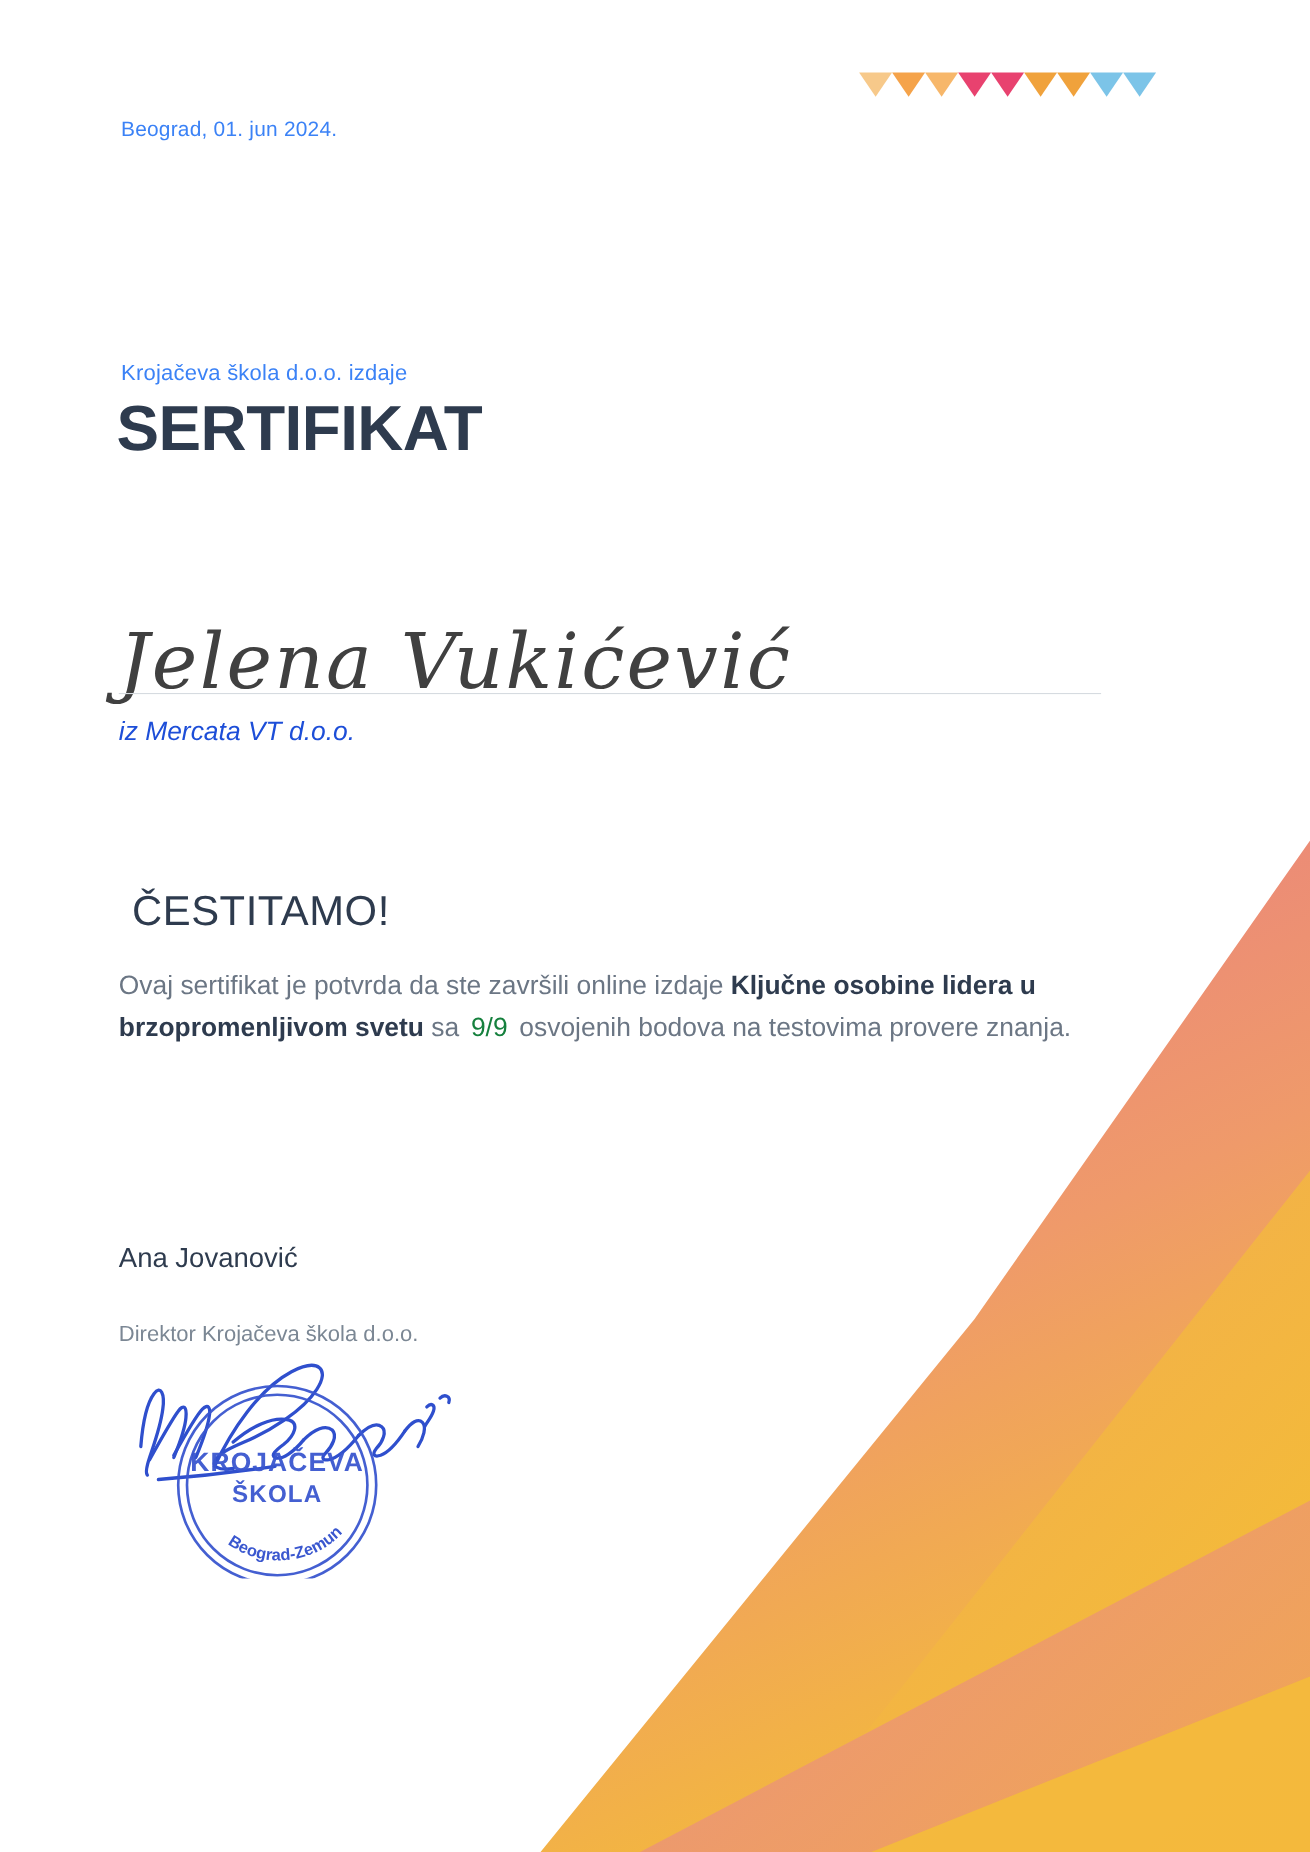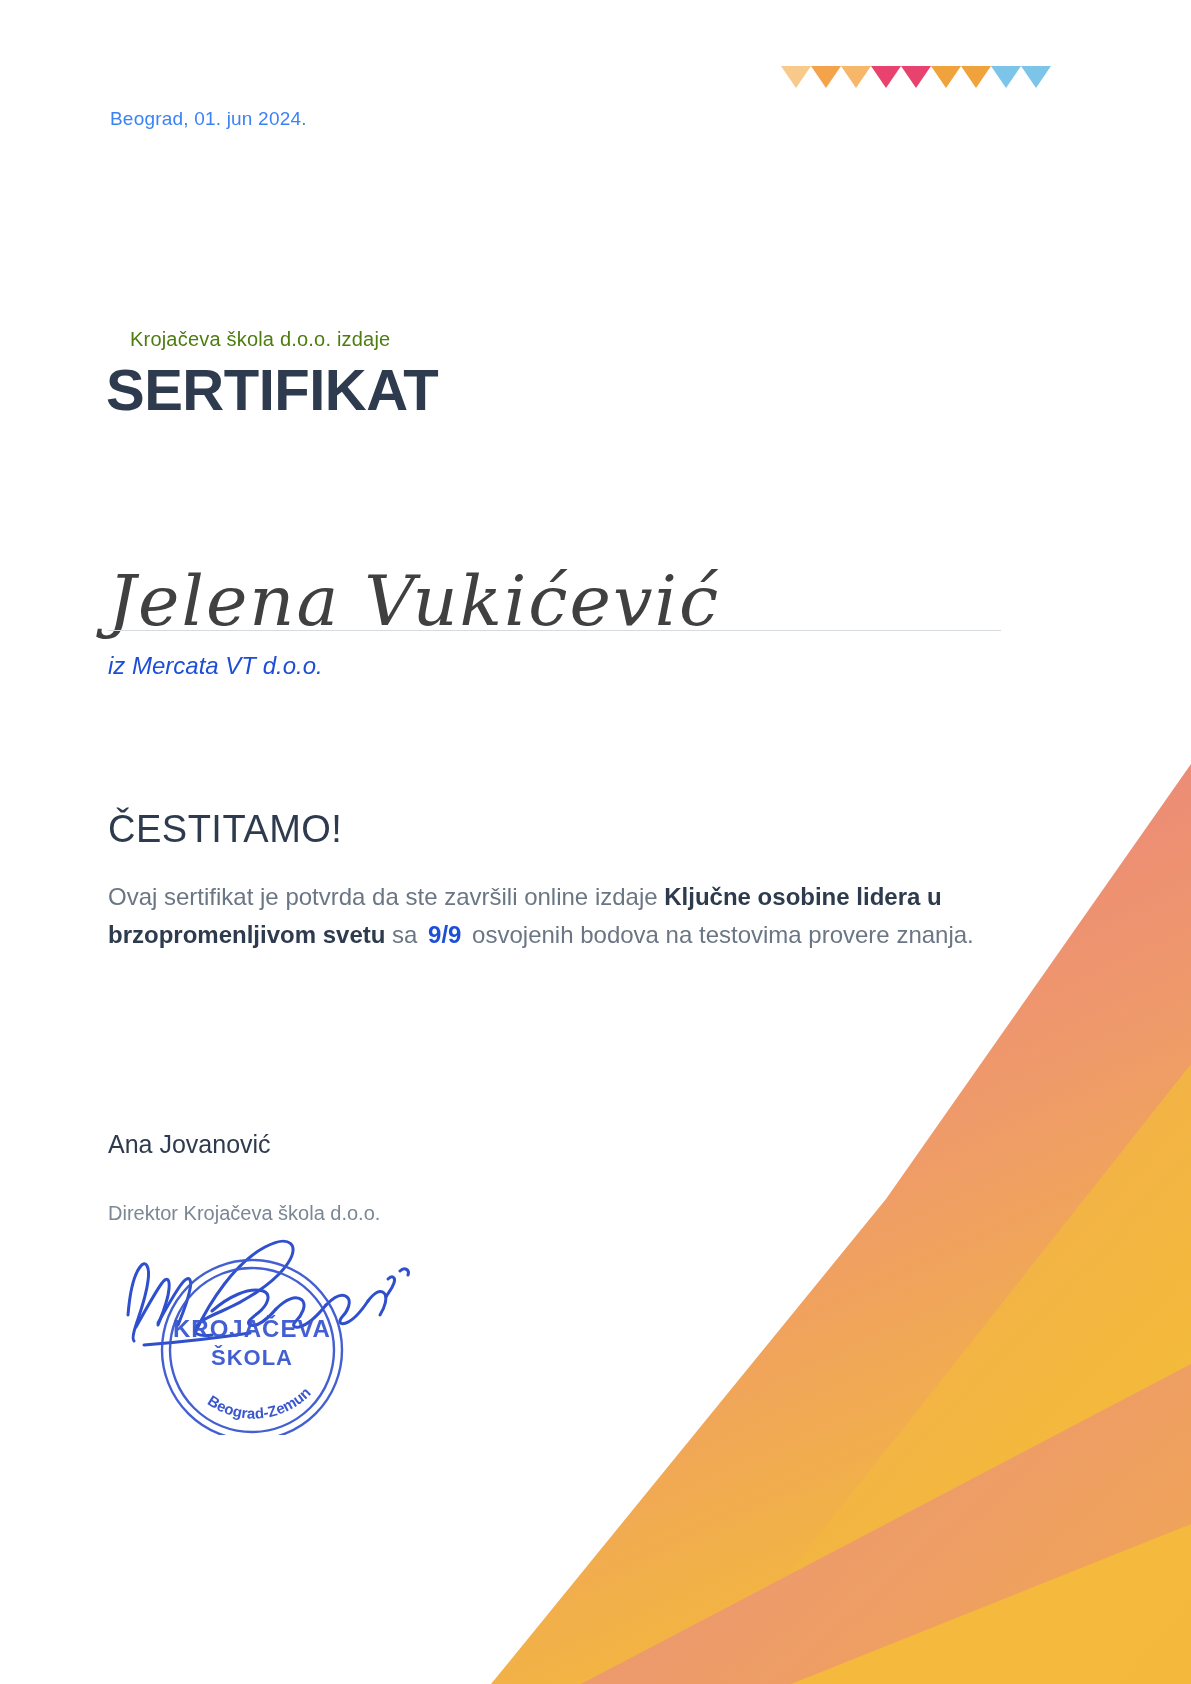--- a/index.html
+++ b/index.html
@@ -64,23 +64,22 @@
     border-top-width: 22px;
     border-top-style: solid;
   }
 
   
   .issuer {
     position: absolute;
     left: 110px;
     top: 328px;
     font-size: 20px;
-    color: #4d7c0f;
+    color: #3b82f6;
     letter-spacing: 0.2px;
-    margin-left: 20px;
   }
   .cert-title {
     position: absolute;
     left: 106px;
     top: 356px;
     font-size: 58px;
     font-weight: bold;
     letter-spacing: -0.5px;
     color: #2e3b4e;
   }
@@ -109,42 +108,42 @@
     left: 108px;
     top: 652px;
     font-size: 24px;
     font-style: italic;
     color: #1d4ed8;
   }
 
   
   .congrats {
     position: absolute;
-    left: 108px;
+    left: 120px;
     top: 808px;
     font-size: 38px;
     color: #2e3b4e;
     letter-spacing: 0.5px;
   }
   .body-text {
     position: absolute;
     left: 108px;
     top: 878px;
     width: 870px;
     font-size: 24px;
     line-height: 38px;
     color: #6b7684;
   }
   .body-text b {
     color: #2e3b4e;
     font-weight: bold;
   }
   .score {
-    color: #1d4ed8;
-    font-weight: bold;
+    color: #15803d;
+    font-weight: normal;
     padding: 0 4px;
   }
 
   
   .signer-name {
     position: absolute;
     left: 108px;
     top: 1130px;
     font-size: 25px;
     color: #2e3b4e;

